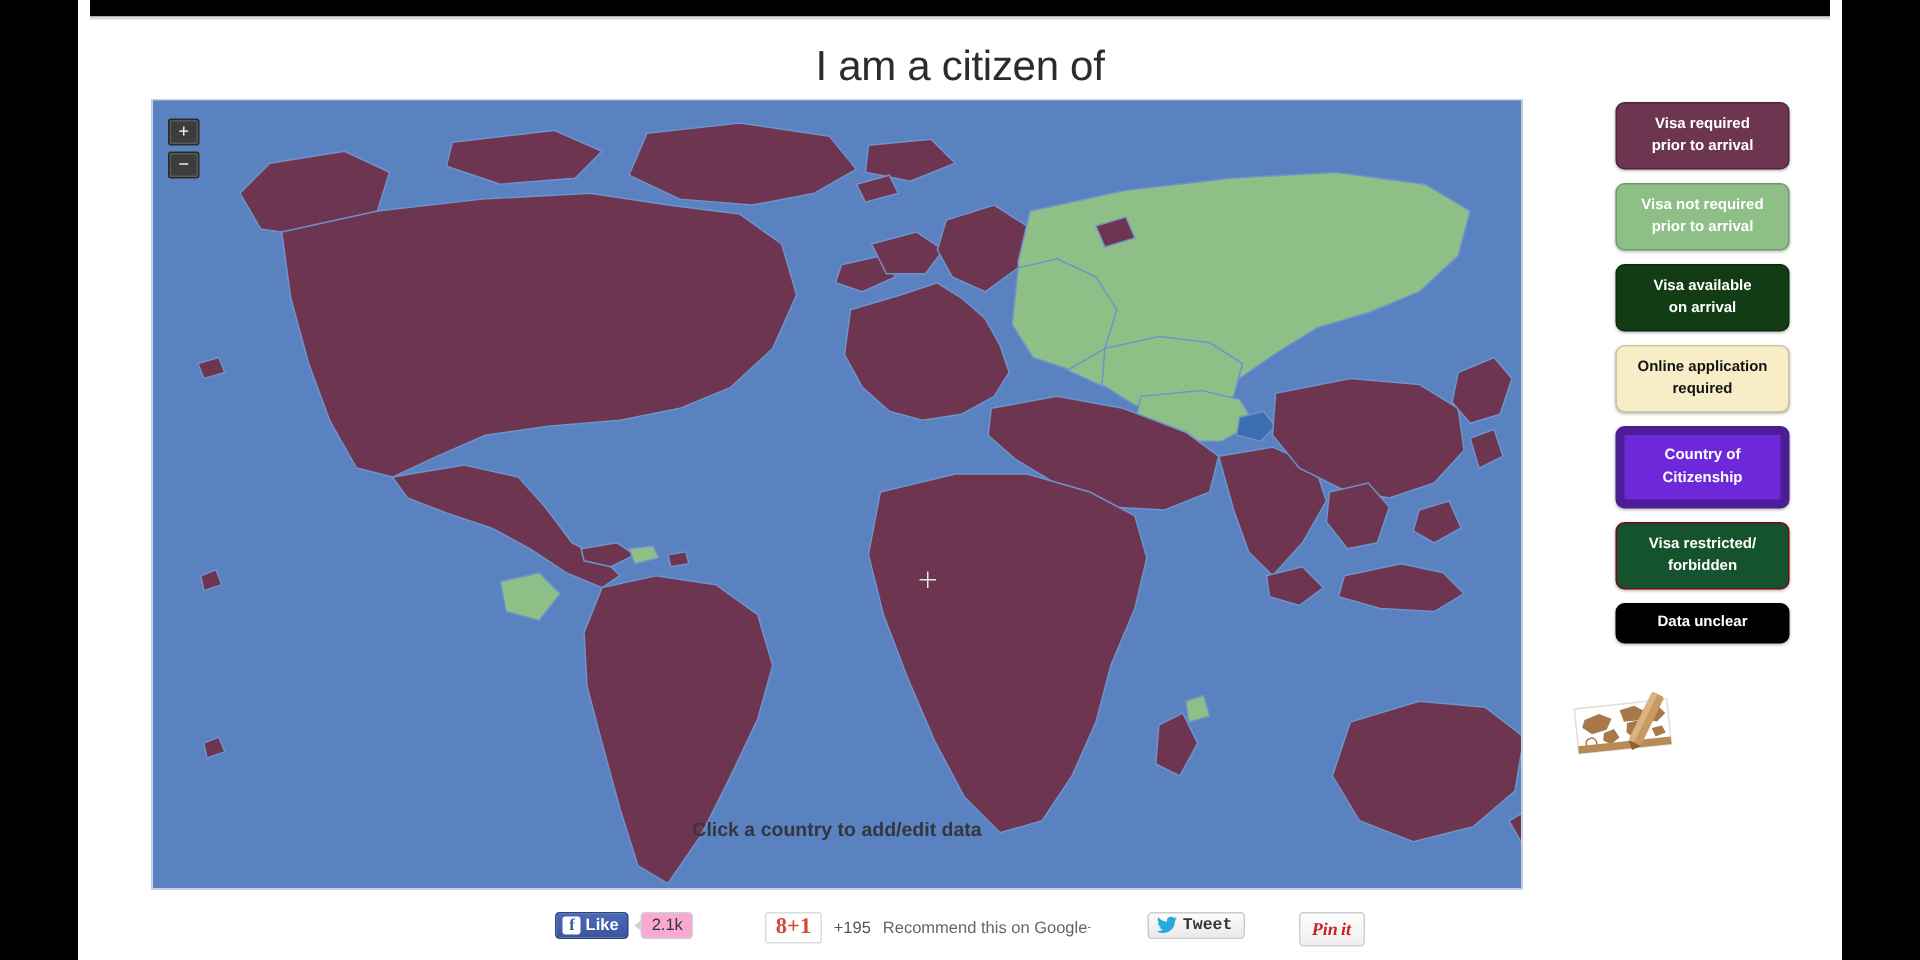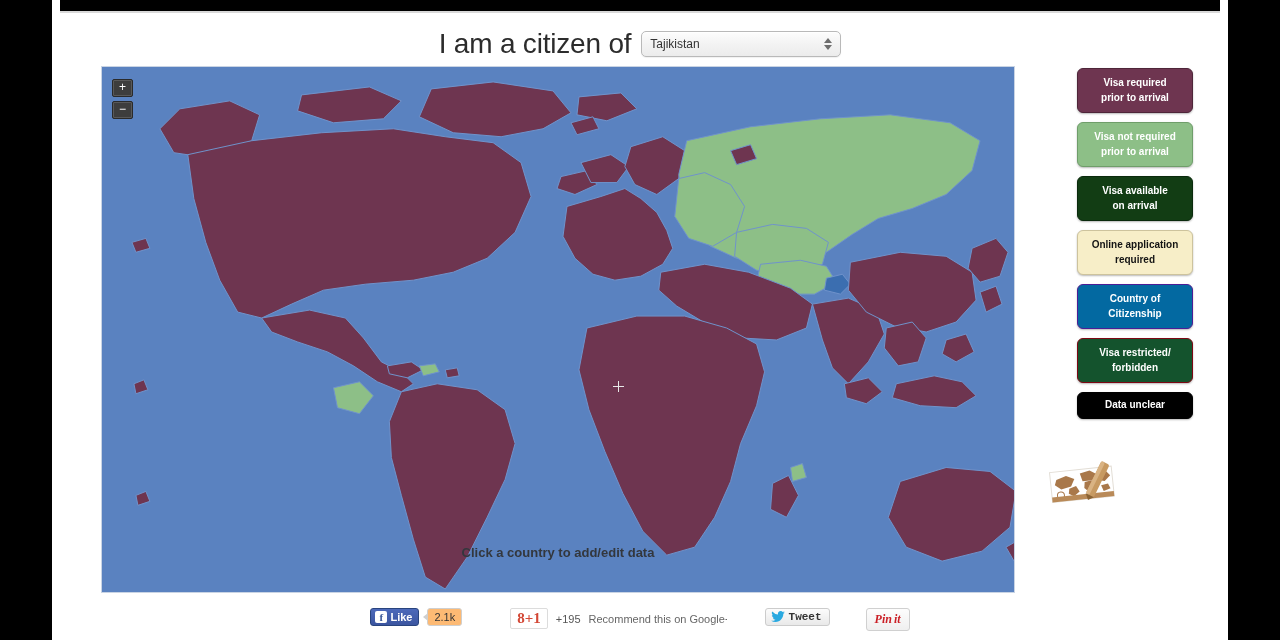--- a/index.html
+++ b/index.html
@@ -228,21 +228,21 @@
   }
   .fb-f {
     display:inline-block; width: 12px; height: 12px;
     background: #fff; color: #3b5998; border-radius: 2px;
     font-size: 11px; line-height: 12px; text-align: center;
     font-family: "Liberation Serif", serif; font-weight: bold;
   }
   .fb-count {
     position: relative;
     border: 1px solid #cfcfcf;
-    background: #fdba74;
+    background: #f9a8d4;
     border-radius: 3px;
     padding: 2px 6px;
     font-size: 11px;
     color: #333;
     font-family: "Liberation Sans", sans-serif;
     margin-left: 5px;
   }
   .fb-count::before {
     content: "";
     position: absolute;
@@ -298,29 +298,20 @@
 <body>
 
 <div id="screen">
   <div id="page">
 
     <div id="site-header"></div>
     <div id="header-shadow"></div>
 
     <div id="title-row">
       <span id="page-title">I am a citizen of</span>
-      <span id="citizen-select-wrap">
-        <select id="citizen-select">
-          <option>Tajikistan</option>
-        </select>
-        <span id="select-arrows">
-          <span class="arr-up"></span>
-          <span class="arr-dn"></span>
-        </span>
-      </span>
     </div>
 
     <div id="map">
       <svg viewBox="0 0 914 527" preserveAspectRatio="none">
         <rect x="0" y="0" width="914" height="527" fill="#5a82c0"></rect>
         <g stroke="#6f93cb" stroke-width="1">
 
           <path fill="#6e3550" d="M330 22 L392 15 L452 24 L470 46 L442 62 L400 70 L352 66 L318 50 Z"></path>
           <path fill="#6e3550" d="M200 28 L268 20 L300 34 L282 52 L232 56 L196 44 Z"></path>
           <path fill="#6e3550" d="M478 30 L520 26 L536 42 L506 54 L476 48 Z"></path>
@@ -405,21 +396,21 @@
         <div>prior to arrival</div>
       </div>
       <div class="legend-item" style="background:#123d14;color:#ffffff;border:1px solid #0a2a0c;">
         <div>Visa available</div>
         <div>on arrival</div>
       </div>
       <div class="legend-item" style="background:#f7eec8;color:#141414;border:1px solid #cdc39d;">
         <div>Online application</div>
         <div>required</div>
       </div>
-      <div class="legend-item" style="background:#0369a1;color:#ffffff;border:1px solid #4c1d95;">
+      <div class="legend-item" style="background:#6d28d9;color:#ffffff;border:6px solid #4c1d95;">
         <div>Country of</div>
         <div>Citizenship</div>
       </div>
       <div class="legend-item" style="background:#14532d;color:#ffffff;border:1px solid #7d0713;">
         <div>Visa restricted/</div>
         <div>forbidden</div>
       </div>
       <div class="legend-item" style="background:#000000;color:#ffffff;border:1px solid #000000;padding:5px 4px;">
         <div>Data unclear</div>
       </div>

